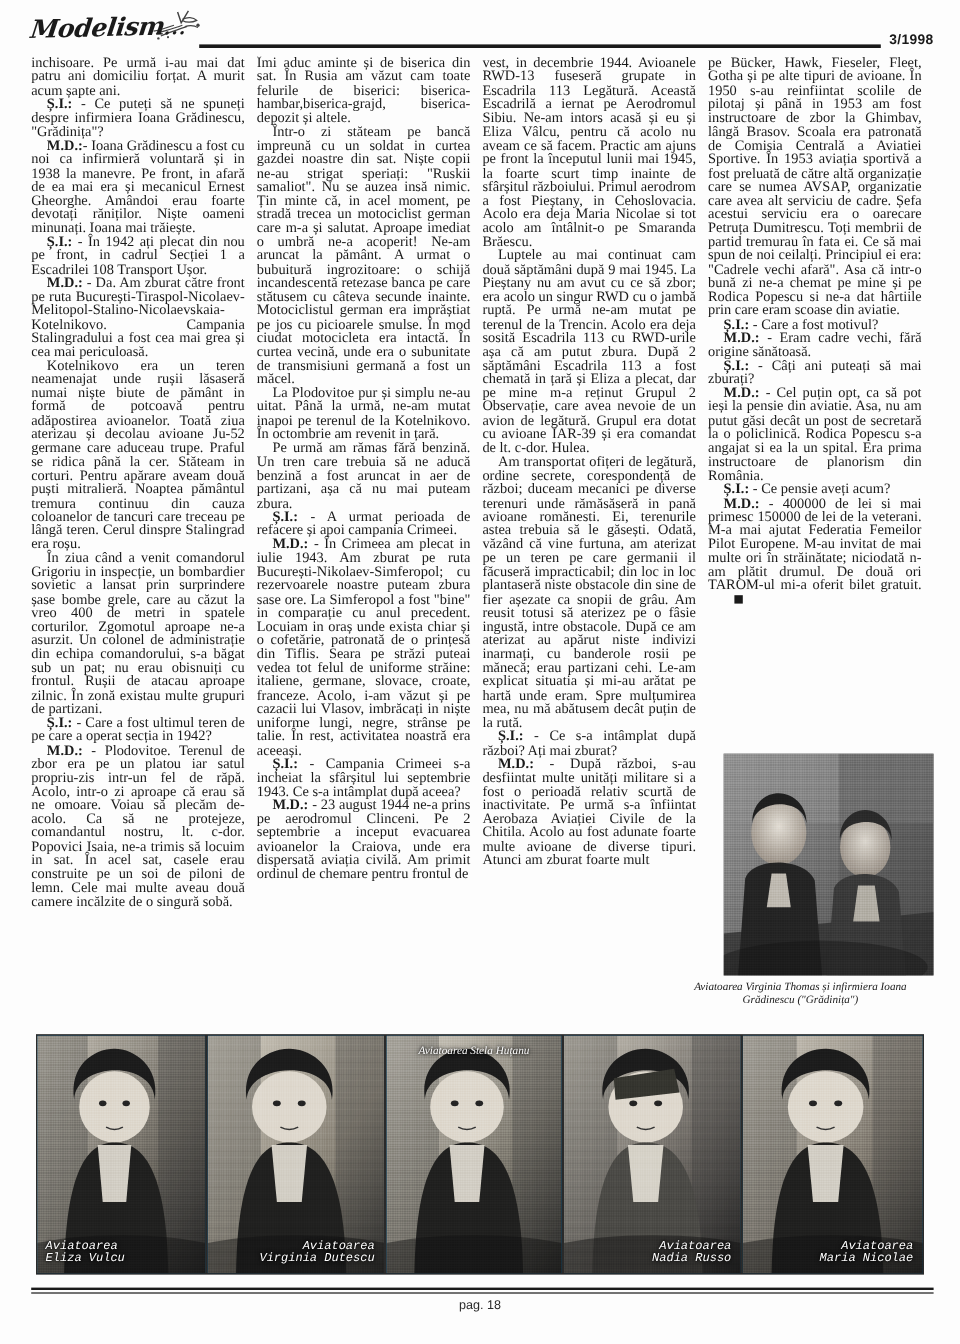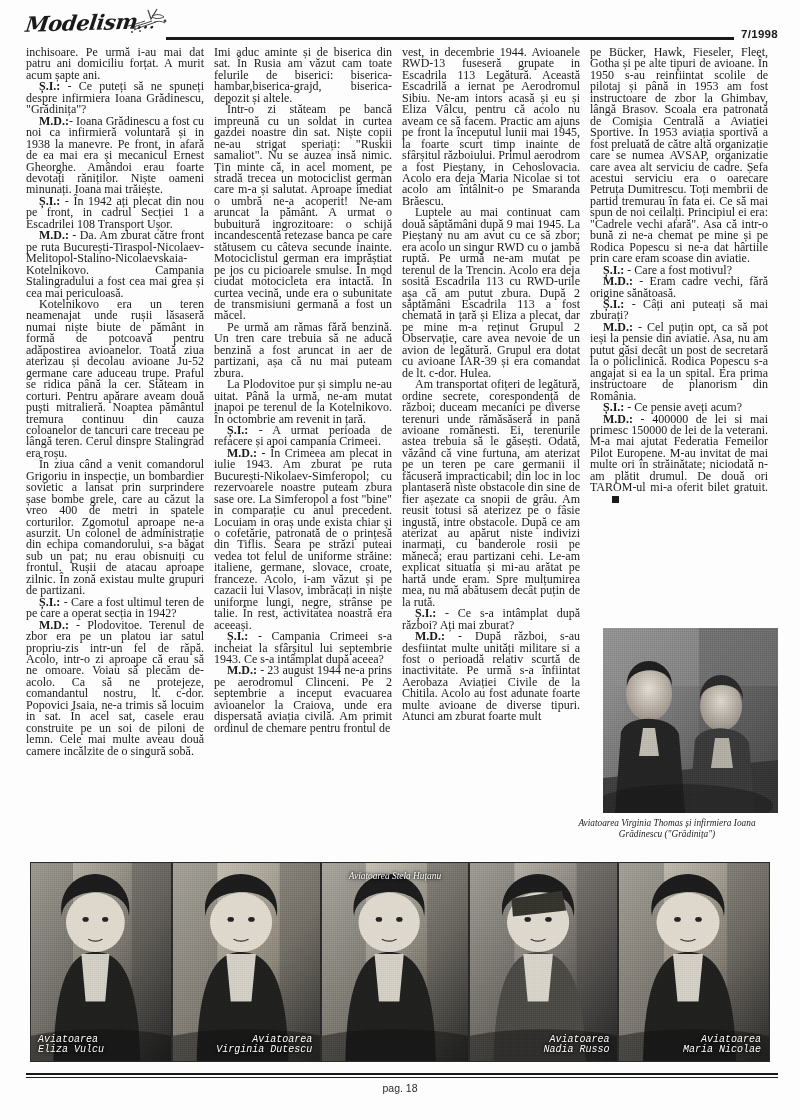--- a/index.html
+++ b/index.html
@@ -228,40 +228,40 @@
     <svg class="logo-scribble" viewBox="0 0 44 30">
       <path d="M6 22 C12 20 20 18 28 15 M10 24 C16 21 24 19 32 16 M4 20 C9 19 15 17 21 15" stroke="#222" stroke-width="1" fill="none"></path>
       <path d="M24 4 L27 13 L33 3" stroke="#222" stroke-width="1.2" fill="none"></path>
       <path d="M28 10 C32 8 37 8 40 11 C36 13 31 13 28 11" stroke="#222" stroke-width="1" fill="none"></path>
       <circle cx="41" cy="15" r="1.4" fill="#222"></circle>
       <circle cx="8" cy="26" r="1" fill="#222"></circle>
       <circle cx="16" cy="25" r=".9" fill="#222"></circle>
       <path d="M30 16 C34 15 38 15 41 17" stroke="#222" stroke-width=".9" fill="none"></path>
     </svg>
     <div class="masthead-rule"></div>
-    <div class="issue">7/1998</div>
+    <div class="issue">3/1998</div>
   </div>
 
   <div class="cols" id="cols">
       <div class="col">
         <p class="cont">inchisoare. Pe urmă i-au mai dat patru ani domiciliu forțat. A murit acum șapte ani.</p>
         <p><span class="spk">Ș.I.:</span> - Ce puteți să ne spuneți despre infirmiera Ioana Grădinescu, "Grădinița"?</p>
         <p><span class="spk">M.D.:</span>- Ioana Grădinescu a fost cu noi ca infirmieră voluntară și in 1938 la manevre. Pe front, in afară de ea mai era și mecanicul Ernest Gheorghe. Amândoi erau foarte devotați răniților. Niște oameni minunați. Ioana mai trăiește.</p>
         <p><span class="spk">Ș.I.:</span> - În 1942 ați plecat din nou pe front, in cadrul Secției 1 a Escadrilei 108 Transport Ușor.</p>
         <p><span class="spk">M.D.:</span> - Da. Am zburat către front pe ruta București-Tiraspol-Nicolaev-Melitopol-Stalino-Nicolaevskaia-Kotelnikovo. Campania Stalingradului a fost cea mai grea și cea mai periculoasă.</p>
         <p>Kotelnikovo era un teren neamenajat unde rușii lăsaseră numai niște biute de pământ in formă de potcoavă pentru adăpostirea avioanelor. Toată ziua aterizau și decolau avioane Ju-52 germane care aduceau trupe. Praful se ridica până la cer. Stăteam in corturi. Pentru apărare aveam două puști mitralieră. Noaptea pământul tremura continuu din cauza coloanelor de tancuri care treceau pe lângă teren. Cerul dinspre Stalingrad era roșu.</p>
         <p>În ziua când a venit comandorul Grigoriu in inspecție, un bombardier sovietic a lansat prin surprindere șase bombe grele, care au căzut la vreo 400 de metri in spatele corturilor. Zgomotul aproape ne-a asurzit. Un colonel de administrație din echipa comandorului, s-a băgat sub un pat; nu erau obisnuiți cu frontul. Rușii de atacau aproape zilnic. În zonă existau multe grupuri de partizani.</p>
         <p><span class="spk">Ș.I.:</span> - Care a fost ultimul teren de pe care a operat secția in 1942?</p>
         <p><span class="spk">M.D.:</span> - Plodovitoe. Terenul de zbor era pe un platou iar satul propriu-zis intr-un fel de răpă. Acolo, intr-o zi aproape că erau să ne omoare. Voiau să plecăm de-acolo. Ca să ne protejeze, comandantul nostru, lt. c-dor. Popovici Isaia, ne-a trimis să locuim in sat. În acel sat, casele erau construite pe un soi de piloni de lemn. Cele mai multe aveau două camere incălzite de o singură sobă.</p>
       </div>
       <div class="col">
         <p class="cont">Îmi aduc aminte și de biserica din sat. În Rusia am văzut cam toate felurile de biserici: biserica-hambar,biserica-grajd, biserica-depozit și altele.</p>
         <p>Într-o zi stăteam pe bancă impreună cu un soldat in curtea gazdei noastre din sat. Niște copii ne-au strigat speriați: "Ruskii samaliot". Nu se auzea insă nimic. Țin minte că, in acel moment, pe stradă trecea un motociclist german care m-a și salutat. Aproape imediat o umbră ne-a acoperit! Ne-am aruncat la pământ. A urmat o bubuitură ingrozitoare: o schijă incandescentă retezase banca pe care stătusem cu câteva secunde inainte. Motociclistul german era imprăștiat pe jos cu picioarele smulse. În mod ciudat motocicleta era intactă. În curtea vecină, unde era o subunitate de transmisiuni germană a fost un măcel.</p>
+        <p>La Plodovitoe pur și simplu ne-au uitat. Până la urmă, ne-am mutat inapoi pe terenul de la Kotelnikovo. În octombrie am revenit in țară.</p>
         <p>Pe urmă am rămas fără benzină. Un tren care trebuia să ne aducă benzină a fost aruncat in aer de partizani, așa că nu mai puteam zbura.</p>
-        <p>La Plodovitoe pur și simplu ne-au uitat. Până la urmă, ne-am mutat inapoi pe terenul de la Kotelnikovo. În octombrie am revenit in țară.</p>
         <p><span class="spk">Ș.I.:</span> - A urmat perioada de refacere și apoi campania Crimeei.</p>
         <p><span class="spk">M.D.:</span> - În Crimeea am plecat in iulie 1943. Am zburat pe ruta București-Nikolaev-Simferopol; cu rezervoarele noastre puteam zbura sase ore. La Simferopol a fost "bine" in comparație cu anul precedent. Locuiam in oraș unde exista chiar și o cofetărie, patronată de o prințesă din Tiflis. Seara pe străzi puteai vedea tot felul de uniforme străine: italiene, germane, slovace, croate, franceze. Acolo, i-am văzut și pe cazacii lui Vlasov, imbrăcați in niște uniforme lungi, negre, strânse pe talie. În rest, activitatea noastră era aceeași.</p>
         <p><span class="spk">Ș.I.:</span> - Campania Crimeei s-a incheiat la sfârșitul lui septembrie 1943. Ce s-a intâmplat după aceea?</p>
         <p><span class="spk">M.D.:</span> - 23 august 1944 ne-a prins pe aerodromul Clinceni. Pe 2 septembrie a inceput evacuarea avioanelor la Craiova, unde era dispersată aviația civilă. Am primit ordinul de chemare pentru frontul de</p>
       </div>
       <div class="col">
         <p class="cont">vest, in decembrie 1944. Avioanele RWD-13 fuseseră grupate in Escadrila 113 Legătură. Această Escadrilă a iernat pe Aerodromul Sibiu. Ne-am intors acasă și eu și Eliza Vâlcu, pentru că acolo nu aveam ce să facem. Practic am ajuns pe front la începutul lunii mai 1945, la foarte scurt timp inainte de sfârșitul războiului. Primul aerodrom a fost Pieștany, in Cehoslovacia. Acolo era deja Maria Nicolae si tot acolo am întâlnit-o pe Smaranda Brăescu.</p>
         <p>Luptele au mai continuat cam două săptămâni după 9 mai 1945. La Pieștany nu am avut cu ce să zbor; era acolo un singur RWD cu o jambă ruptă. Pe urmă ne-am mutat pe terenul de la Trencin. Acolo era deja sosită Escadrila 113 cu RWD-urile așa că am putut zbura. După 2 săptămâni Escadrila 113 a fost chemată in țară și Eliza a plecat, dar pe mine m-a reținut Grupul 2 Observație, care avea nevoie de un avion de legătură. Grupul era dotat cu avioane IAR-39 și era comandat de lt. c-dor. Hulea.</p>
         <p>Am transportat ofițeri de legătură, ordine secrete, corespondență de război; duceam mecanici pe diverse terenuri unde rămăsăseră in pană avioane romănesti. Ei, terenurile astea trebuia să le găsești. Odată, văzând că vine furtuna, am aterizat pe un teren pe care germanii il făcuseră impracticabil; din loc in loc plantaseră niste obstacole din sine de fier așezate ca snopii de grâu. Am reusit totusi să aterizez pe o fâsie ingustă, intre obstacole. După ce am aterizat au apărut niste indivizi inarmați, cu banderole rosii pe mănecă; erau partizani cehi. Le-am explicat situatia și mi-au arătat pe hartă unde eram. Spre mulțumirea mea, nu mă abătusem decât puțin de la rută.</p>
         <p><span class="spk">Ș.I.:</span> - Ce s-a intâmplat după război? Ați mai zburat?</p>

